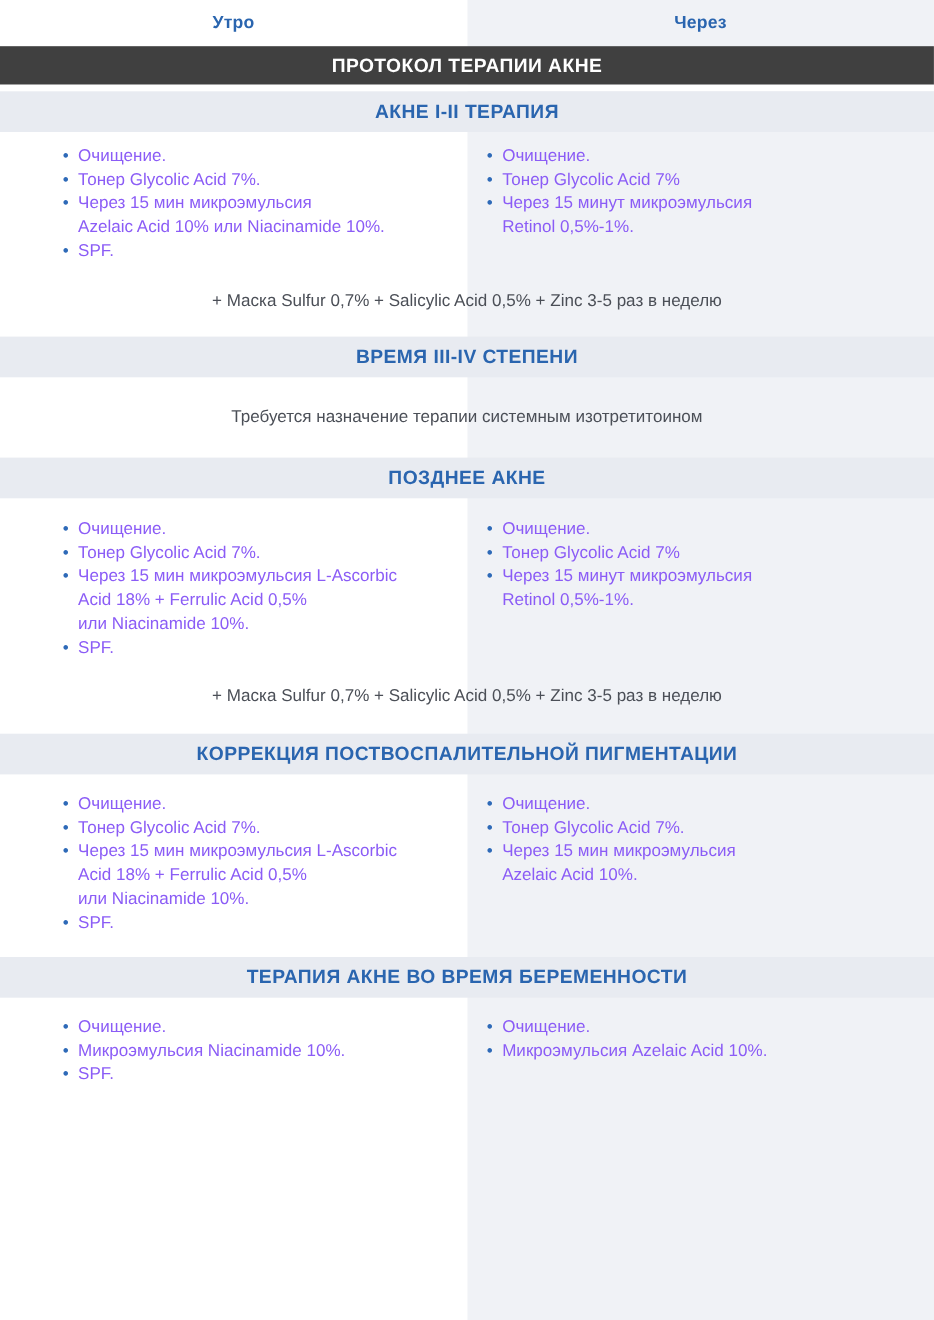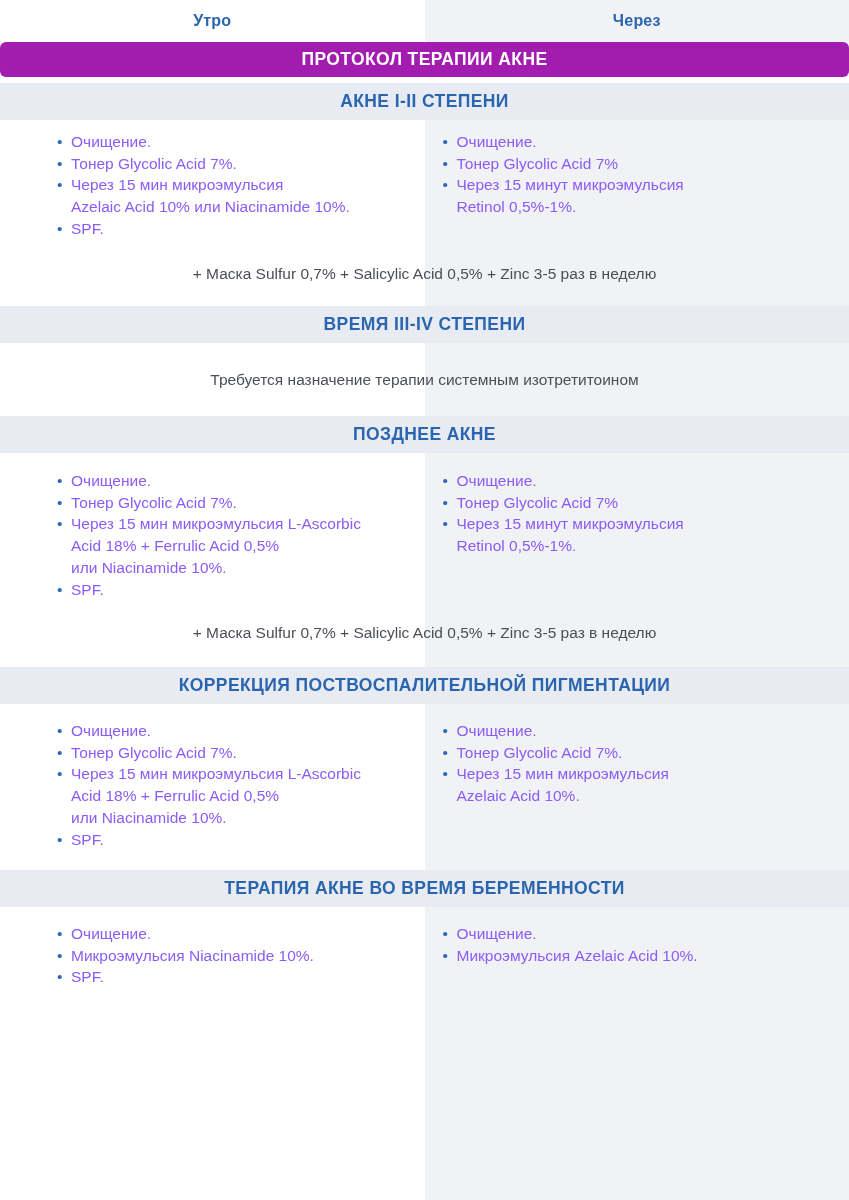--- a/index.html
+++ b/index.html
@@ -29,23 +29,23 @@
   .cols-header .half {
     width: 50%;
     display: flex; align-items: center; justify-content: center;
   }
   .col-label {
     color: #2a65af; font-weight: bold; font-size: 16px; letter-spacing: 0.2px;
   }
 
   .banner {
     height: 35px;
-    background: #a21caf;
+    background: #404040;
     display: flex; align-items: center; justify-content: center;
-    color: #ffffff; font-weight: bold; font-size: 17.5px; letter-spacing: 0.4px; border-radius: 6px;
+    color: #ffffff; font-weight: bold; font-size: 17.5px; letter-spacing: 0.4px;
   }
   .gap-white { height: 6px; background: #ffffff; }
 
   .band {
     height: 37px;
     background: #e8ebf1;
     display: flex; align-items: center; justify-content: center;
     color: #2a65af; font-weight: bold; font-size: 17.5px; letter-spacing: 0.4px;
   }
 
@@ -99,21 +99,21 @@
       <span class="col-label">Через</span>
     </div>
   </div>
 
   <div class="row banner">
     <span>ПРОТОКОЛ ТЕРАПИИ АКНЕ</span>
   </div>
   <div class="row gap-white"></div>
 
   <div class="row band">
-    <span>АКНЕ I-II СТЕПЕНИ</span>
+    <span>АКНЕ I-II ТЕРАПИЯ</span>
   </div>
   <div class="row content-row content-1">
     <div class="col col-morning">
       <ul class="steps">
         <li>Очищение.</li>
         <li>Тонер Glycolic Acid 7%.</li>
         <li>Через 15 мин микроэмульсия
 Azelaic Acid 10% или Niacinamide 10%.</li>
         <li>SPF.</li>
       </ul>

